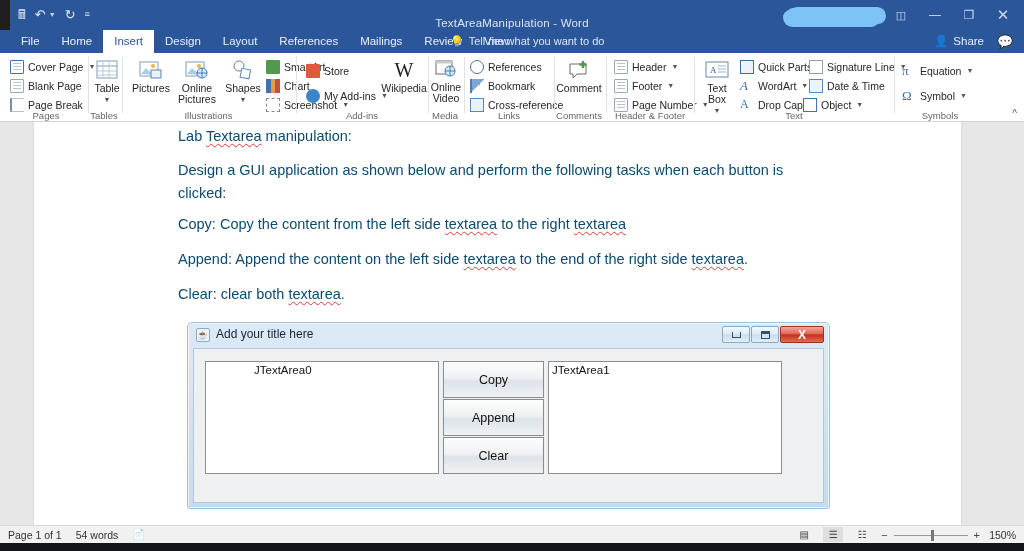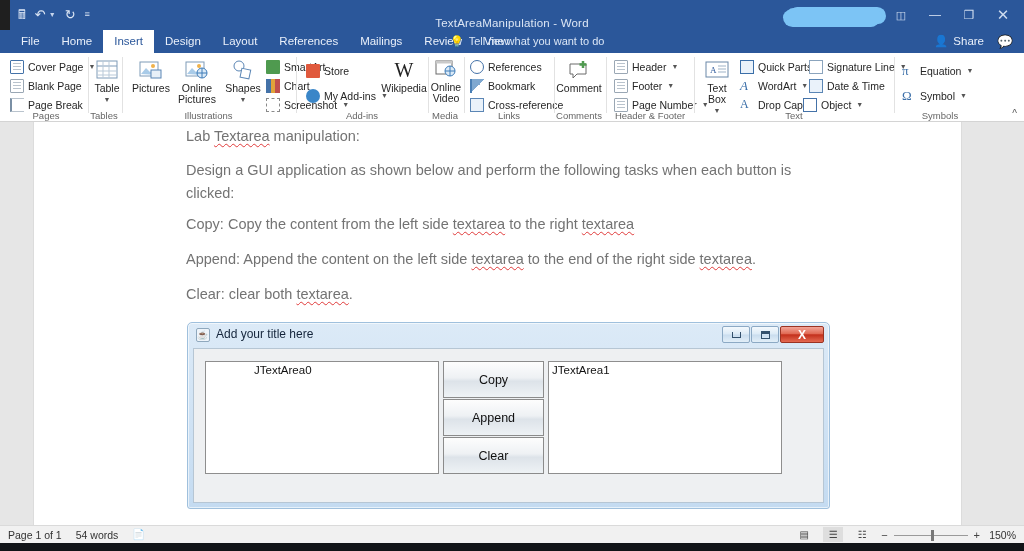--- a/index.html
+++ b/index.html
@@ -102,23 +102,23 @@
   
   .docarea {
     position: absolute; left: 0; top: 122px; width: 1024px; height: 403px;
     background: #e6e6e6;
   }
   .page {
     position: absolute; left: 33px; top: 0; width: 929px; height: 403px;
     background: #ffffff; border-left: 1px solid #dcdcdc; border-right: 1px solid #dcdcdc;
   }
   .para {
-    position: absolute; left: 152px; width: 640px;
+    position: absolute; left: 144px; width: 640px;
     font-family: "Liberation Sans", sans-serif;
-    font-size: 14.5px; color: #737373; line-height: 23px;
+    font-size: 14.5px; color: #0c4a6e; line-height: 23px;
   }
   .sp { text-decoration: underline; text-decoration-color: #e03a3a;
         text-decoration-style: wavy; text-decoration-thickness: 1px;
         text-underline-offset: 2px; }
 
   
   .javawin {
     position: absolute; left: 186px; top: 317px; width: 643px; height: 187px;
     background: linear-gradient(180deg,#dceaf7 0%, #cfe2f4 55%, #c4dbf1 100%);
     border: 1px solid #9fc0dd; border-radius: 5px 5px 3px 3px;

